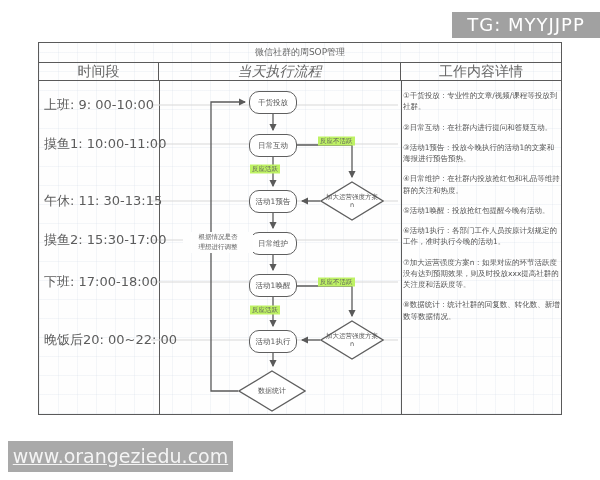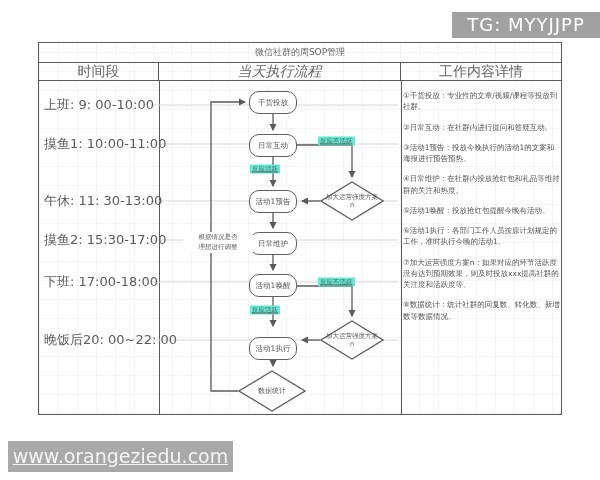--- a/index.html
+++ b/index.html
@@ -66,24 +66,23 @@
     font-size:7.5px;color:#555;z-index:4;white-space:nowrap;
   }
   .diamond{position:absolute;z-index:4;}
   .diamond svg{display:block;}
   .diamond .dlabel{
     position:absolute;left:8%;top:0;width:84%;height:100%;
     display:flex;align-items:center;justify-content:center;text-align:center;
     font-size:6.5px;line-height:1.25;color:#555;
   }
   .edge-label{
-    position:absolute;background:#5eead4;padding:0 2px;
+    position:absolute;background:#bef264;padding:0 2px;
     font-size:6.5px;color:#5c5c5c;white-space:nowrap;z-index:5;
     transform:translateY(-50%);
-    text-decoration:underline;
   }
   #loop-label{
     position:absolute;left:183px;top:232px;width:70px;text-align:center;
     font-size:6.5px;line-height:1.6;color:#5c5c5c;background:#fefefe;z-index:5;
   }
 
   
   #details{
     position:absolute;left:403px;top:90px;width:157px;z-index:3;
     font-size:7.5px;line-height:1.5;color:#555;
@@ -134,31 +133,31 @@
       <path d="M297,145 L352,145 L352,177" marker-end="url(#arw)"></path>
       <path d="M320,201 L302,201" marker-end="url(#arw)"></path>
       <path d="M297,286 L352,286 L352,316" marker-end="url(#arw)"></path>
       <path d="M320,340 L302,340" marker-end="url(#arw)"></path>
       <path d="M238,391 L211,391 L211,102 L245,102" marker-end="url(#arw)"></path>
     </g>
   </svg>
 
   <div class="time-label" style="top:105px">上班: 9: 00-10:00</div>
   <div class="time-label" style="top:144px">摸鱼1: 10:00-11:00</div>
-  <div class="time-label" style="top:201px">午休: 11: 30-13:00</div>
+  <div class="time-label" style="top:201px">午休: 11: 30-13:15</div>
   <div class="time-label" style="top:240px">摸鱼2: 15:30-17:00</div>
   <div class="time-label" style="top:282px">下班: 17:00-18:00</div>
   <div class="time-label" style="top:340px">晚饭后20: 00~22: 00</div>
 
   <div class="flow-box" style="top:91px">干货投放</div>
   <div class="flow-box" style="top:134px">日常互动</div>
   <div class="flow-box" style="top:190px">活动1预告</div>
   <div class="flow-box" style="top:232px">日常维护</div>
   <div class="flow-box" style="top:274px">活动1唤醒</div>
-  <div class="flow-box" style="top:337px">活动1执行</div>
+  <div class="flow-box" style="top:330px">活动1执行</div>
 
   <div class="diamond" style="left:320px;top:181px;width:64px;height:40px">
     <svg width="64" height="40">
         <polygon points="32,1 63,20 32,39 1,20" fill="#ffffff" stroke="#5f5f5f" stroke-width="1.3"></polygon>
       </svg>
     <div class="dlabel">加大运营强度方案n</div>
   </div>
   <div class="diamond" style="left:320px;top:320px;width:64px;height:40px">
     <svg width="64" height="40">
         <polygon points="32,1 63,20 32,39 1,20" fill="#ffffff" stroke="#5f5f5f" stroke-width="1.3"></polygon>

